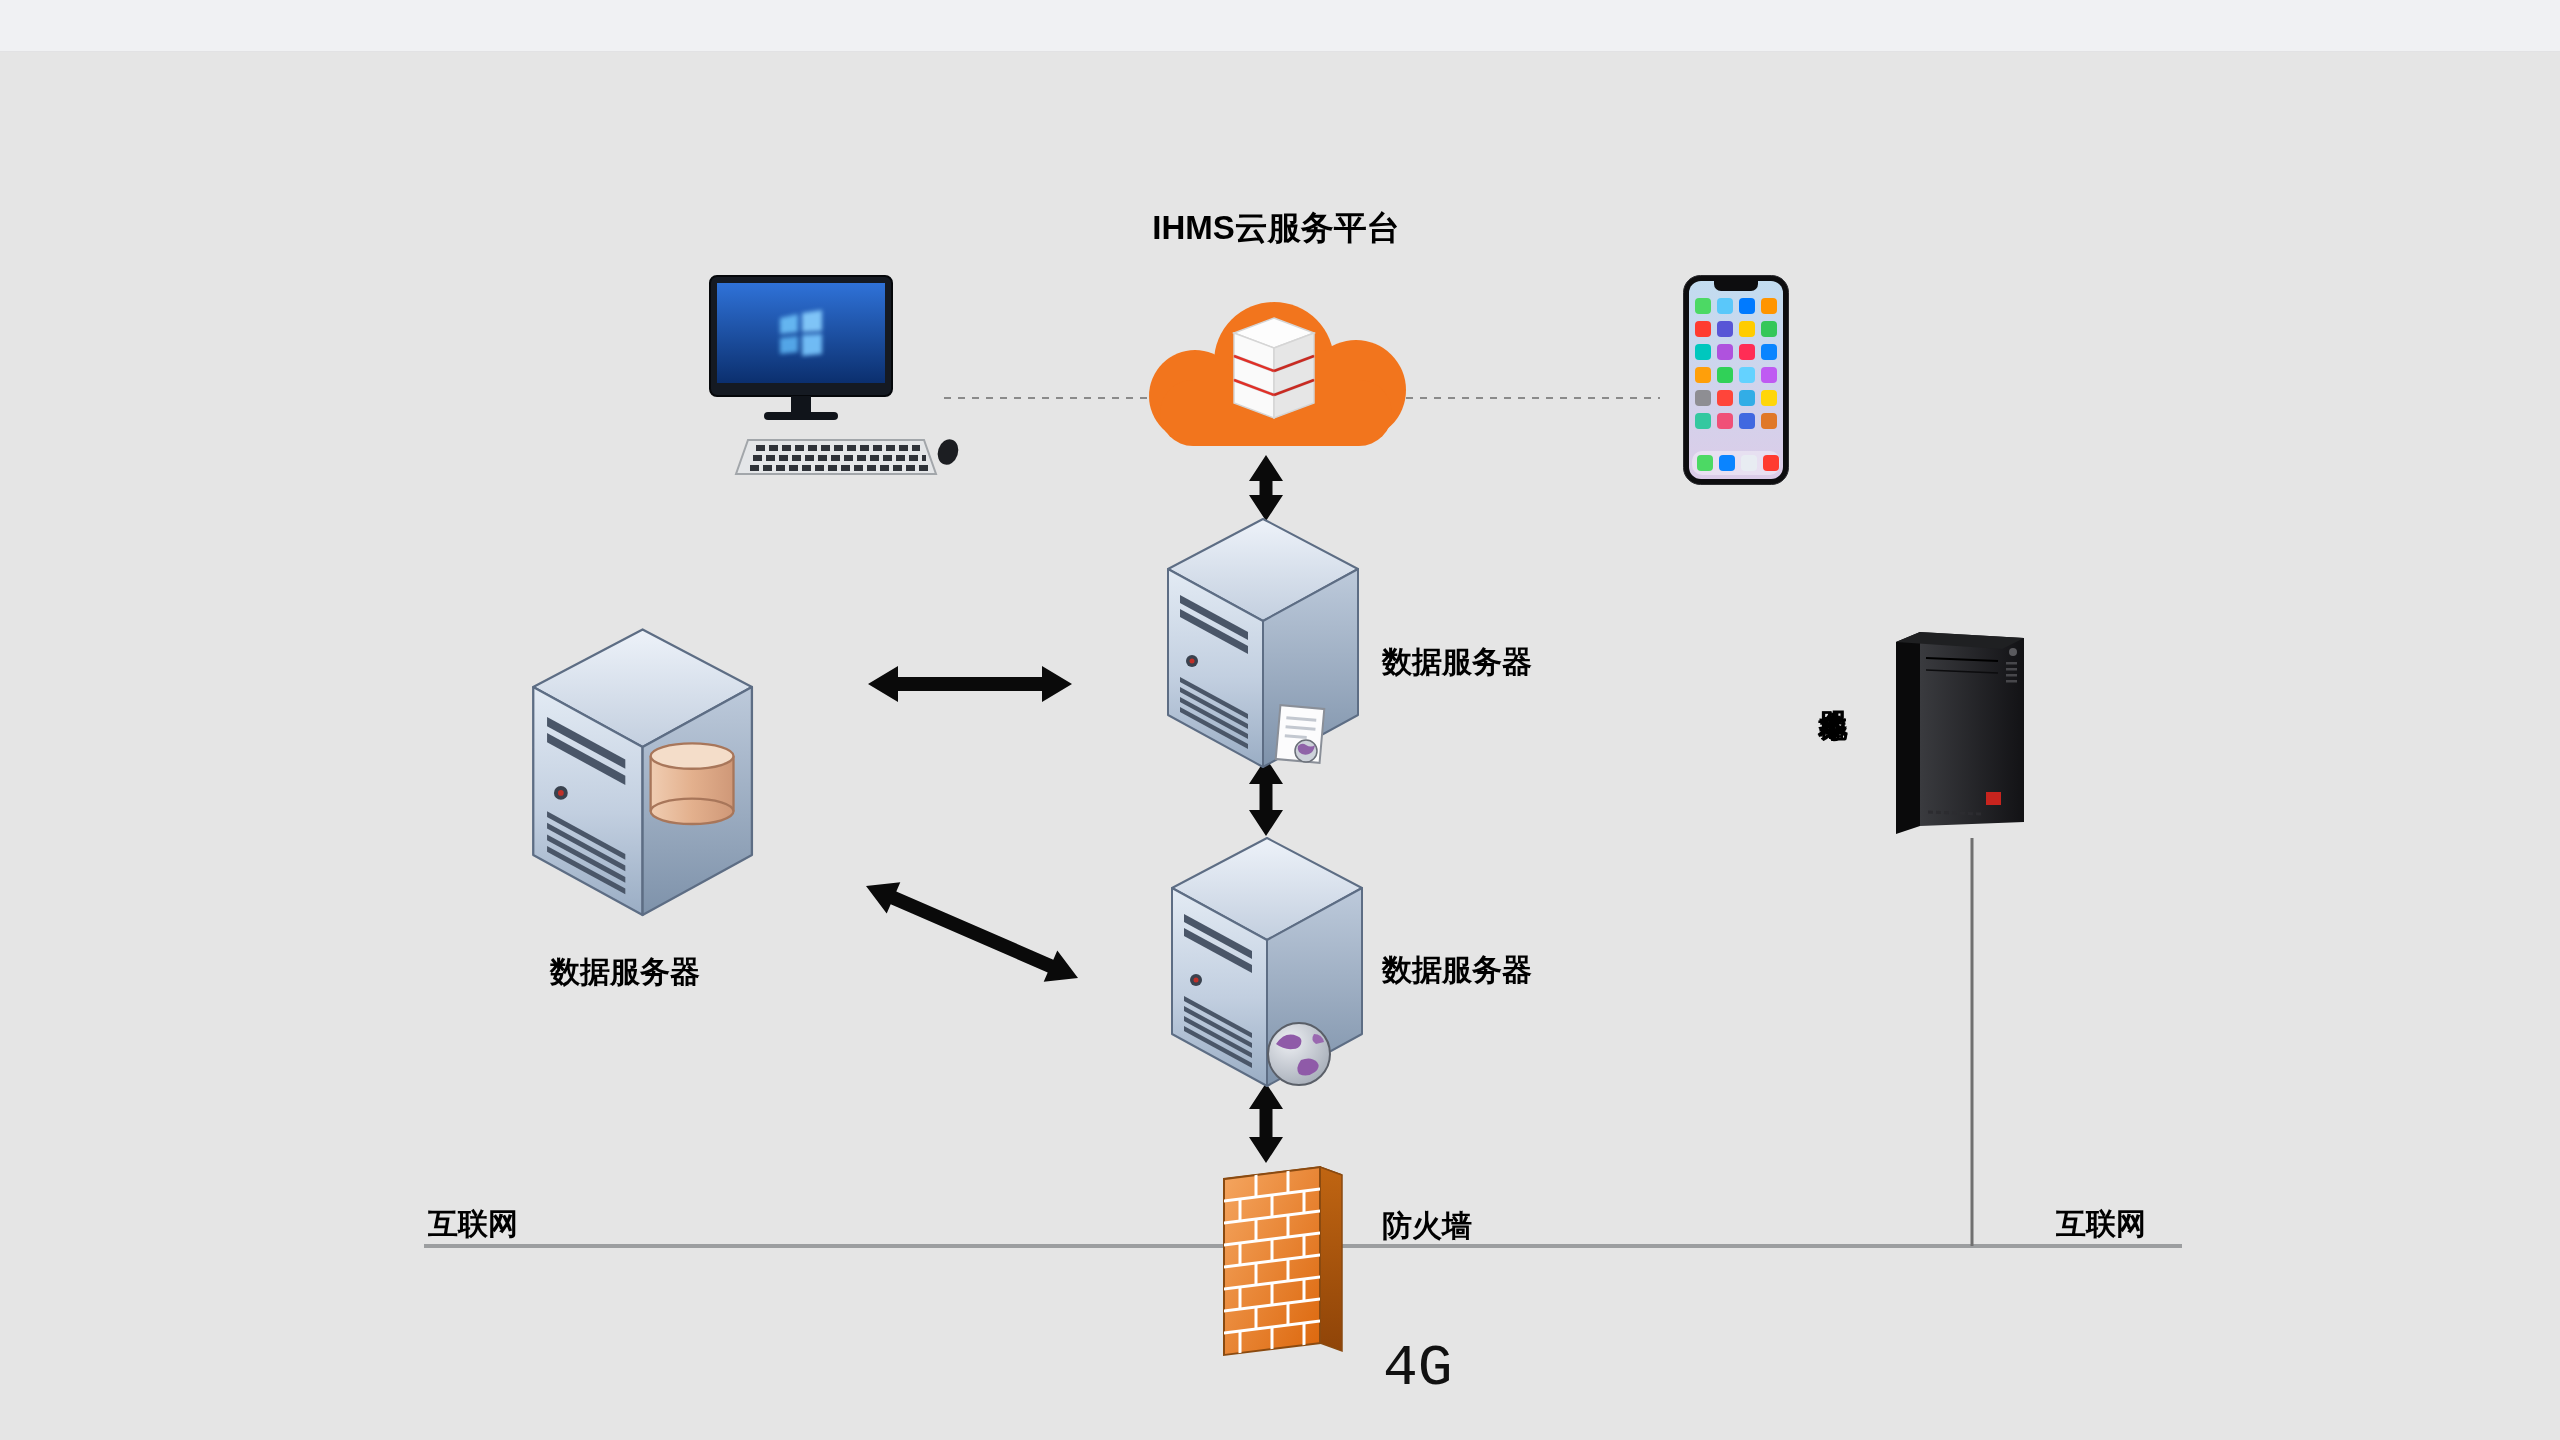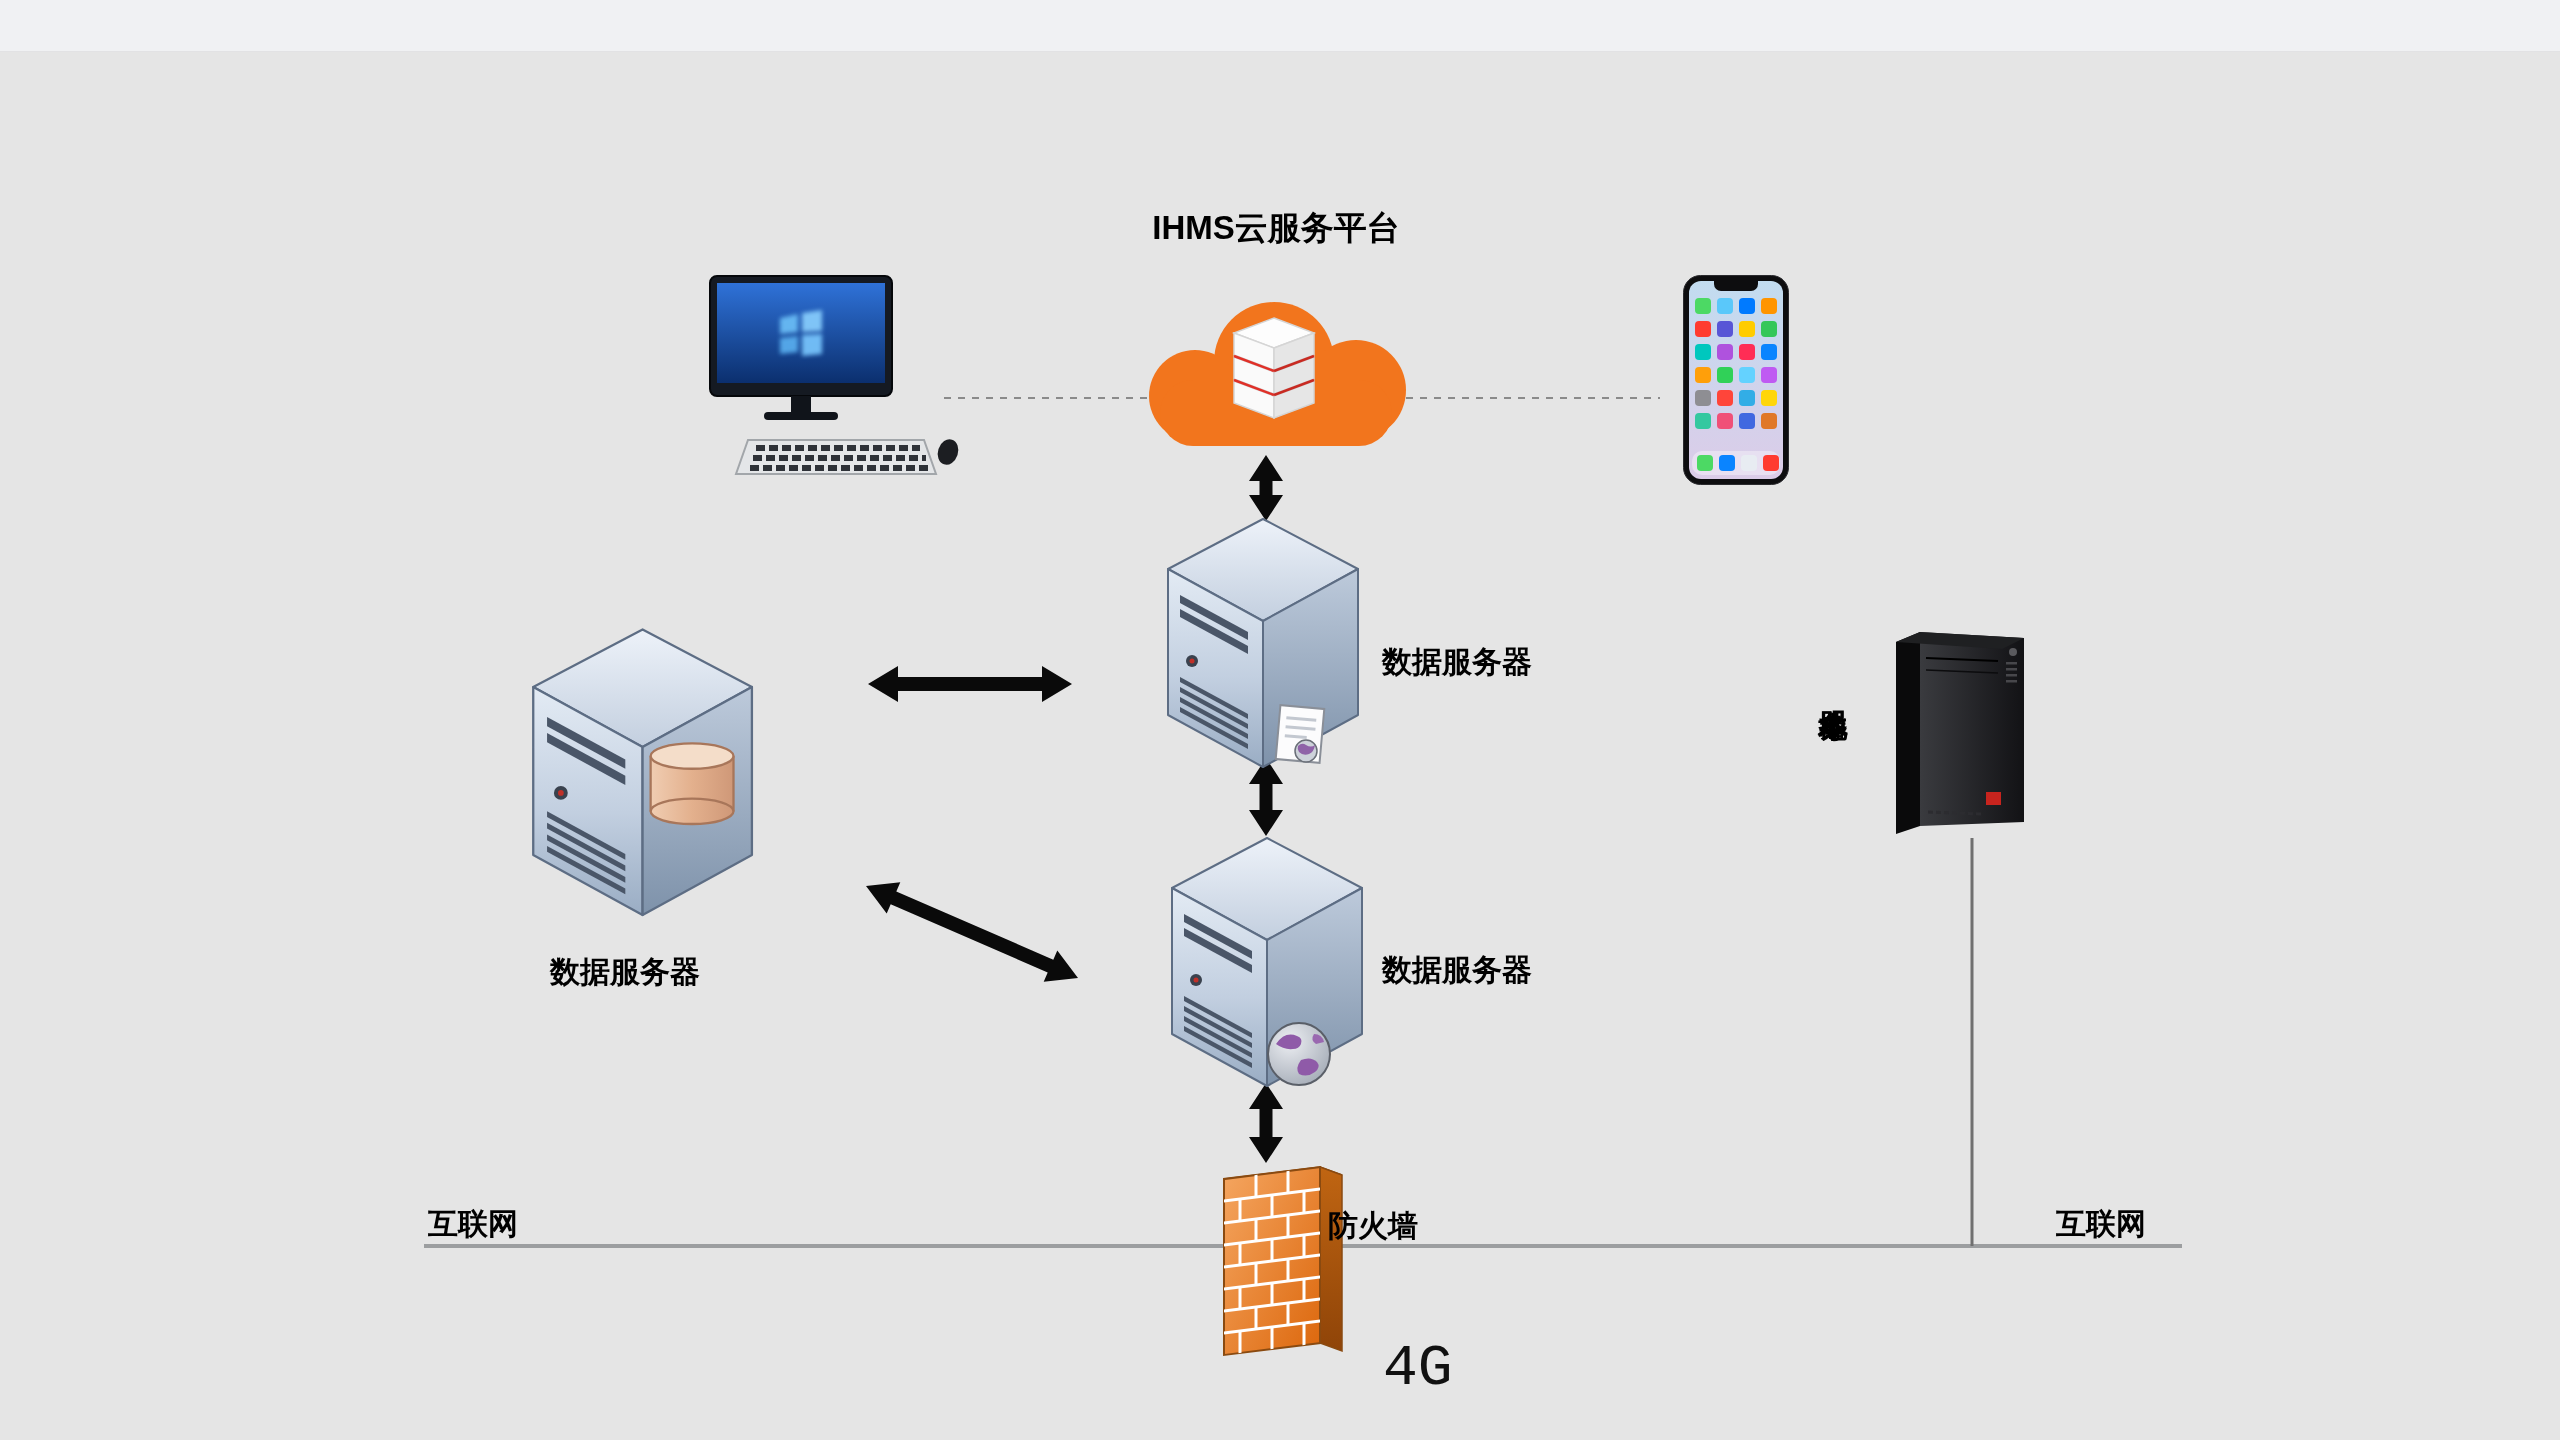--- a/index.html
+++ b/index.html
@@ -289,21 +289,21 @@
   </div>
 
   <div class="title">IHMS云服务平台</div>
 
   <div class="label" style="left:1382px; top:642px;">数据服务器</div>
 
   <div class="label" style="left:1382px; top:950px;">数据服务器</div>
 
   <div class="label center" style="left:540px; top:952px; width:170px;">数据服务器</div>
 
-  <div class="label" style="left:1328px; top:1206px;">防火墙</div>
+  <div class="label" style="left:1382px; top:1206px;">防火墙</div>
 
   <div class="label" style="left:428px; top:1204px;">互联网</div>
 
   <div class="label" style="left:2056px; top:1204px;">互联网</div>
 
   <div class="label vlabel" style="left:1818px; top:688px;">本地服务器</div>
 
   <div class="g4" style="left:1383px; top:1336px;">4G</div>
 
 </div>

